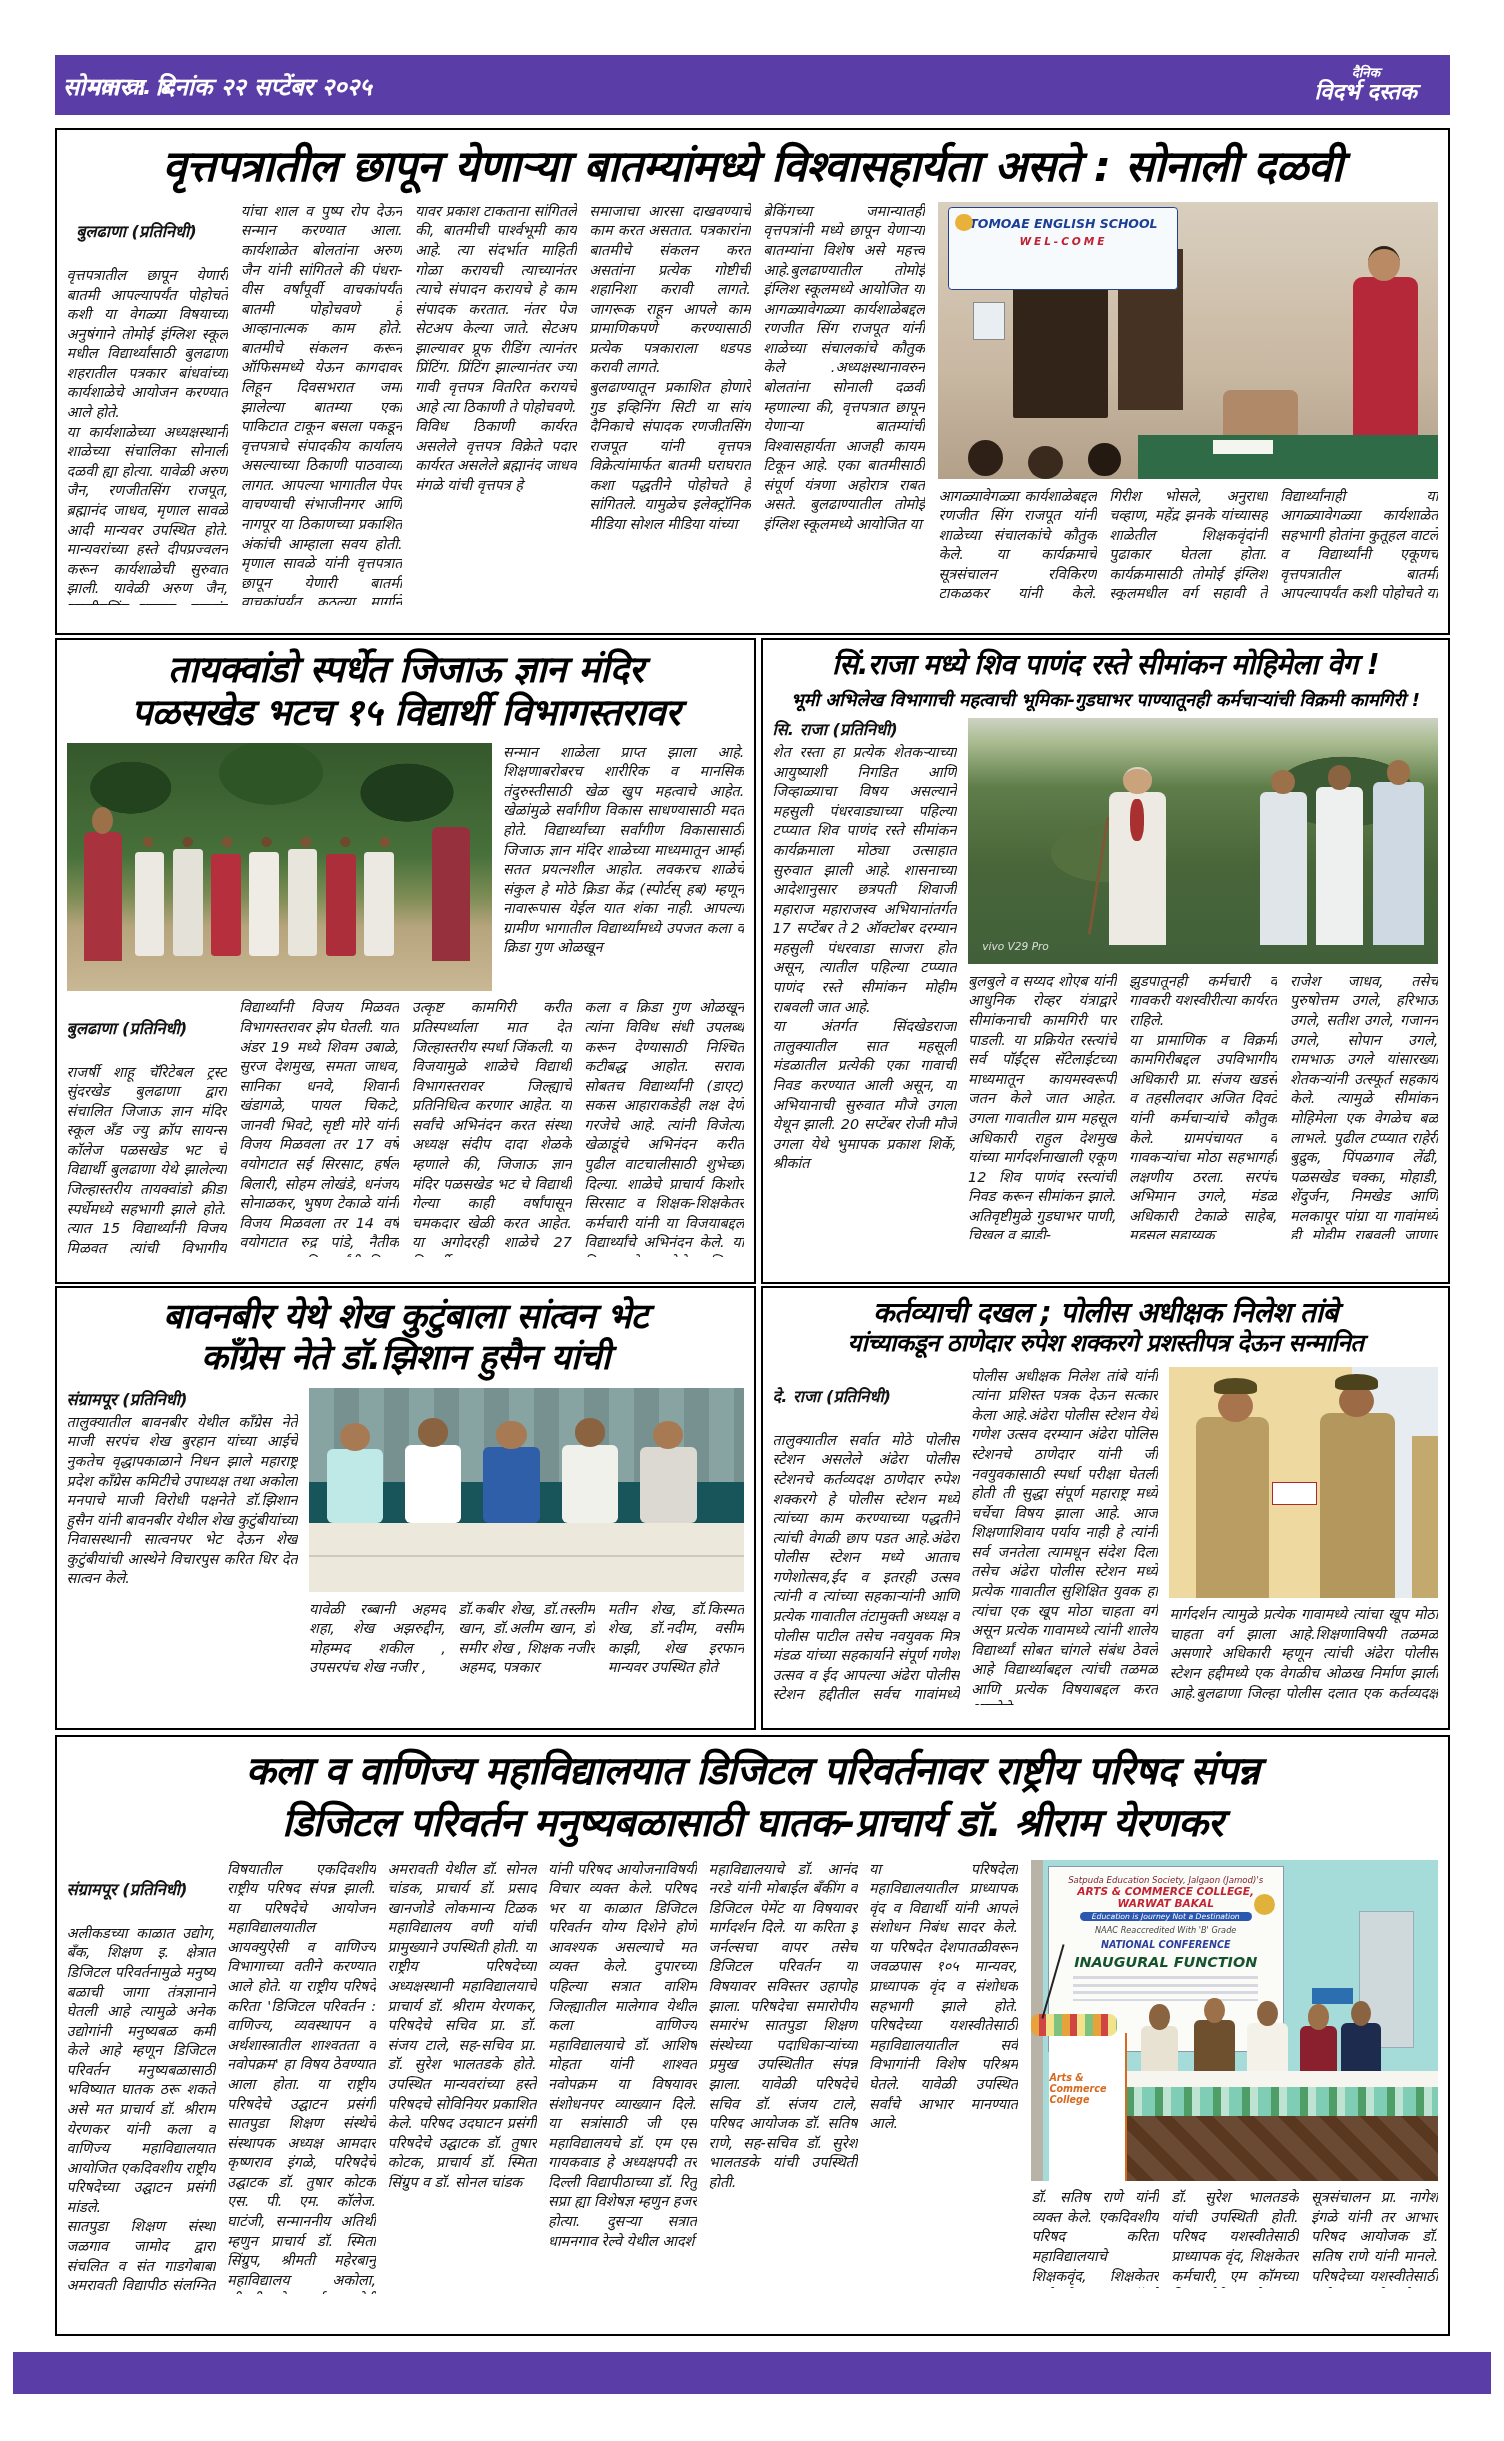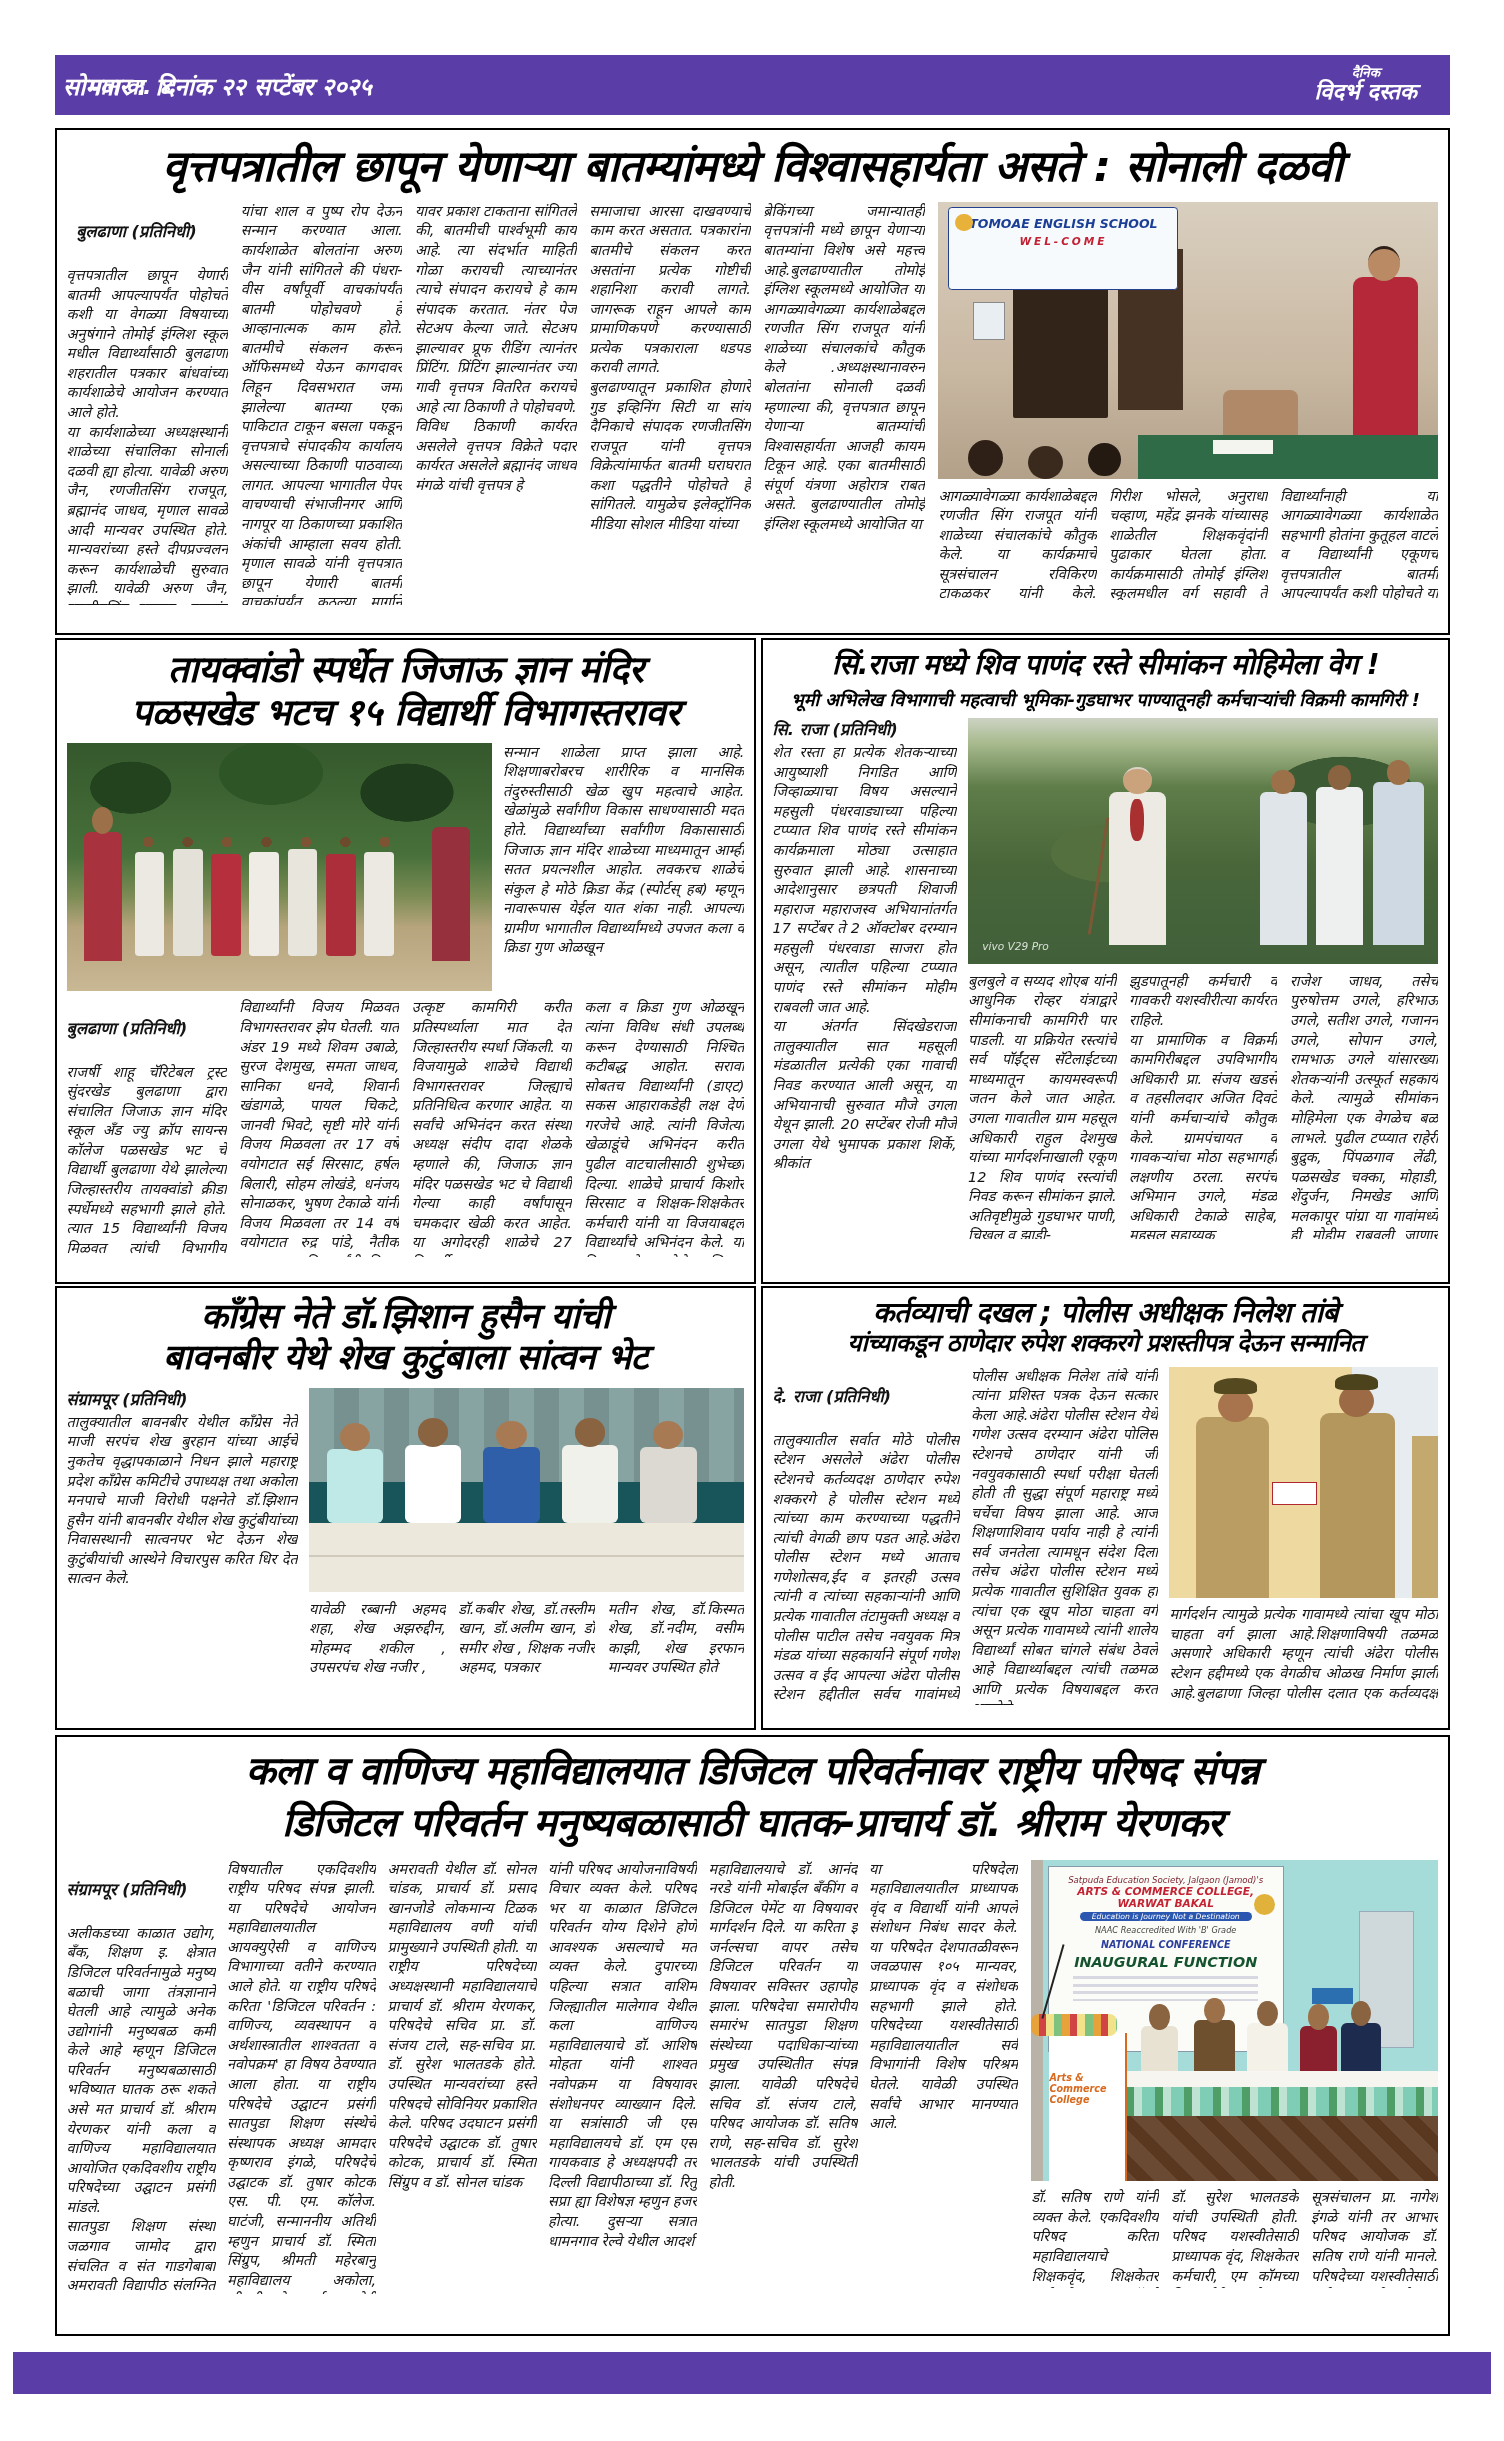--- a/index.html
+++ b/index.html
@@ -161,22 +161,22 @@
           <div class="col">झुडपातूनही कर्मचारी व गावकरी यशस्वीरीत्या कार्यरत राहिले.
 या प्रामाणिक व विक्रमी कामगिरीबद्दल उपविभागीय अधिकारी प्रा. संजय खडसे व तहसीलदार अजित दिवटे यांनी कर्मचाऱ्यांचे कौतुक केले. ग्रामपंचायत व गावकऱ्यांचा मोठा सहभागही लक्षणीय ठरला. सरपंच अभिमान उगले, मंडळ अधिकारी टेकाळे साहेब, महसूल सहाय्यक</div>
           <div class="col">राजेश जाधव, तसेच पुरुषोत्तम उगले, हरिभाऊ उगले, सतीश उगले, गजानन उगले, सोपान उगले, रामभाऊ उगले यांसारख्या शेतकऱ्यांनी उत्स्फूर्त सहकार्य केले. त्यामुळे सीमांकन मोहिमेला एक वेगळेच बळ लाभले. पुढील टप्प्यात राहेरी बुद्रुक, पिंपळगाव लेंढी, पळसखेड चक्का, मोहाडी, शेंदुर्जन, निमखेड आणि मलकापूर पांग्रा या गावांमध्ये ही मोहीम राबवली जाणार आहे.</div>
         </div>
       </div>
     </div>
   </div>
 
   <div class="art" style="left:55px;top:1286px;width:701px;height:444px;">
     <div class="hl" style="font-size:35px;">
+      <div>बावनबीर येथे शेख कुटुंबाला सांत्वन भेट</div>
       <div>काँग्रेस नेते डॉ.झिशान हुसैन यांची</div>
-      <div>बावनबीर येथे शेख कुटुंबाला सांत्वन भेट</div>
     </div>
     <div style="display:flex;gap:11.5px;margin-top:9.6px;">
       <div style="width:231px;flex:none;">
         <div class="byline" style="margin-left:0;">संग्रामपूर (प्रतिनिधी)</div>
         <div class="col" style="height:306px;">तालुक्यातील बावनबीर येथील काँग्रेस नेते माजी सरपंच शेख बुरहान यांच्या आईचे नुकतेच वृद्धापकाळाने निधन झाले महाराष्ट्र प्रदेश काँग्रेस कमिटीचे उपाध्यक्ष तथा अकोला मनपाचे माजी विरोधी पक्षनेते डॉ.झिशान हुसैन यांनी बावनबीर येथील शेख कुटुंबीयांच्या निवासस्थानी सात्वनपर भेट देऊन शेख कुटुंबीयांची आस्थेने विचारपुस करित धिर देत सात्वन केले.</div>
       </div>
       <div style="flex:1;">
 
         <div class="ph" style="height:204px;background:
           linear-gradient(180deg,rgba(0,0,0,0) 0 55%, #ece9dc 55% 100%),

